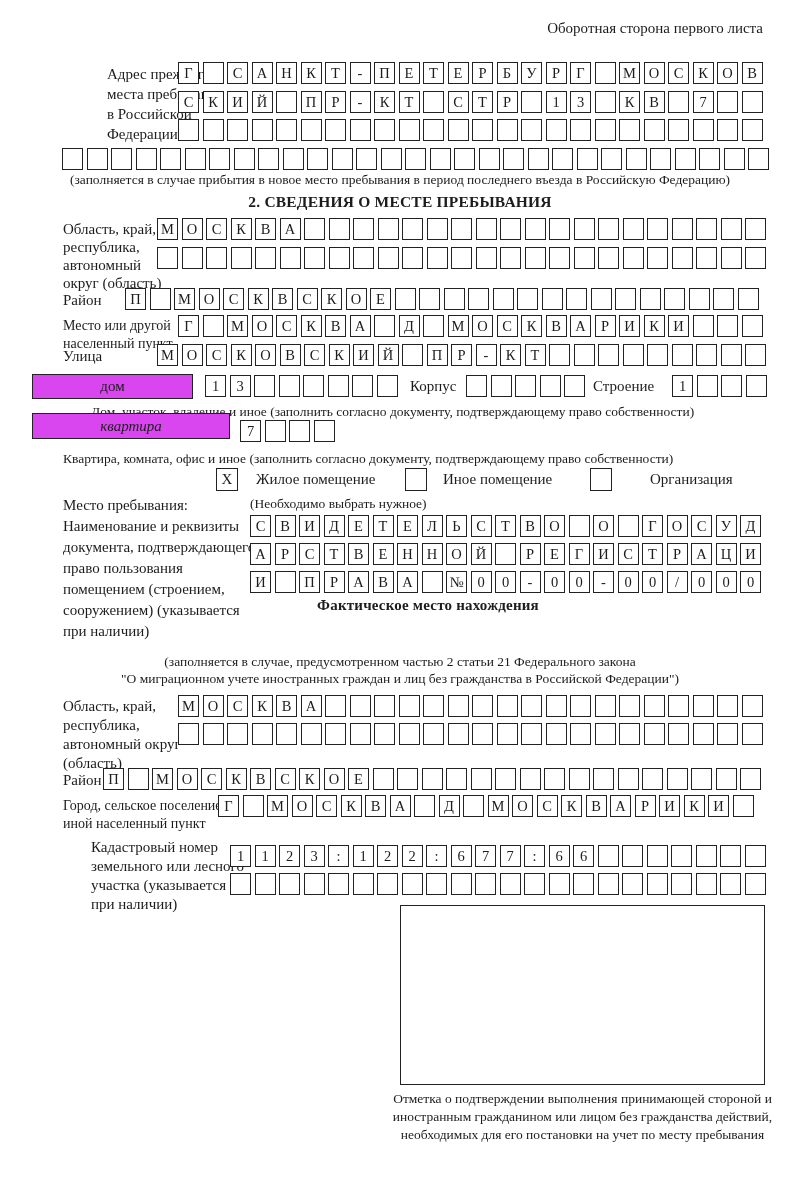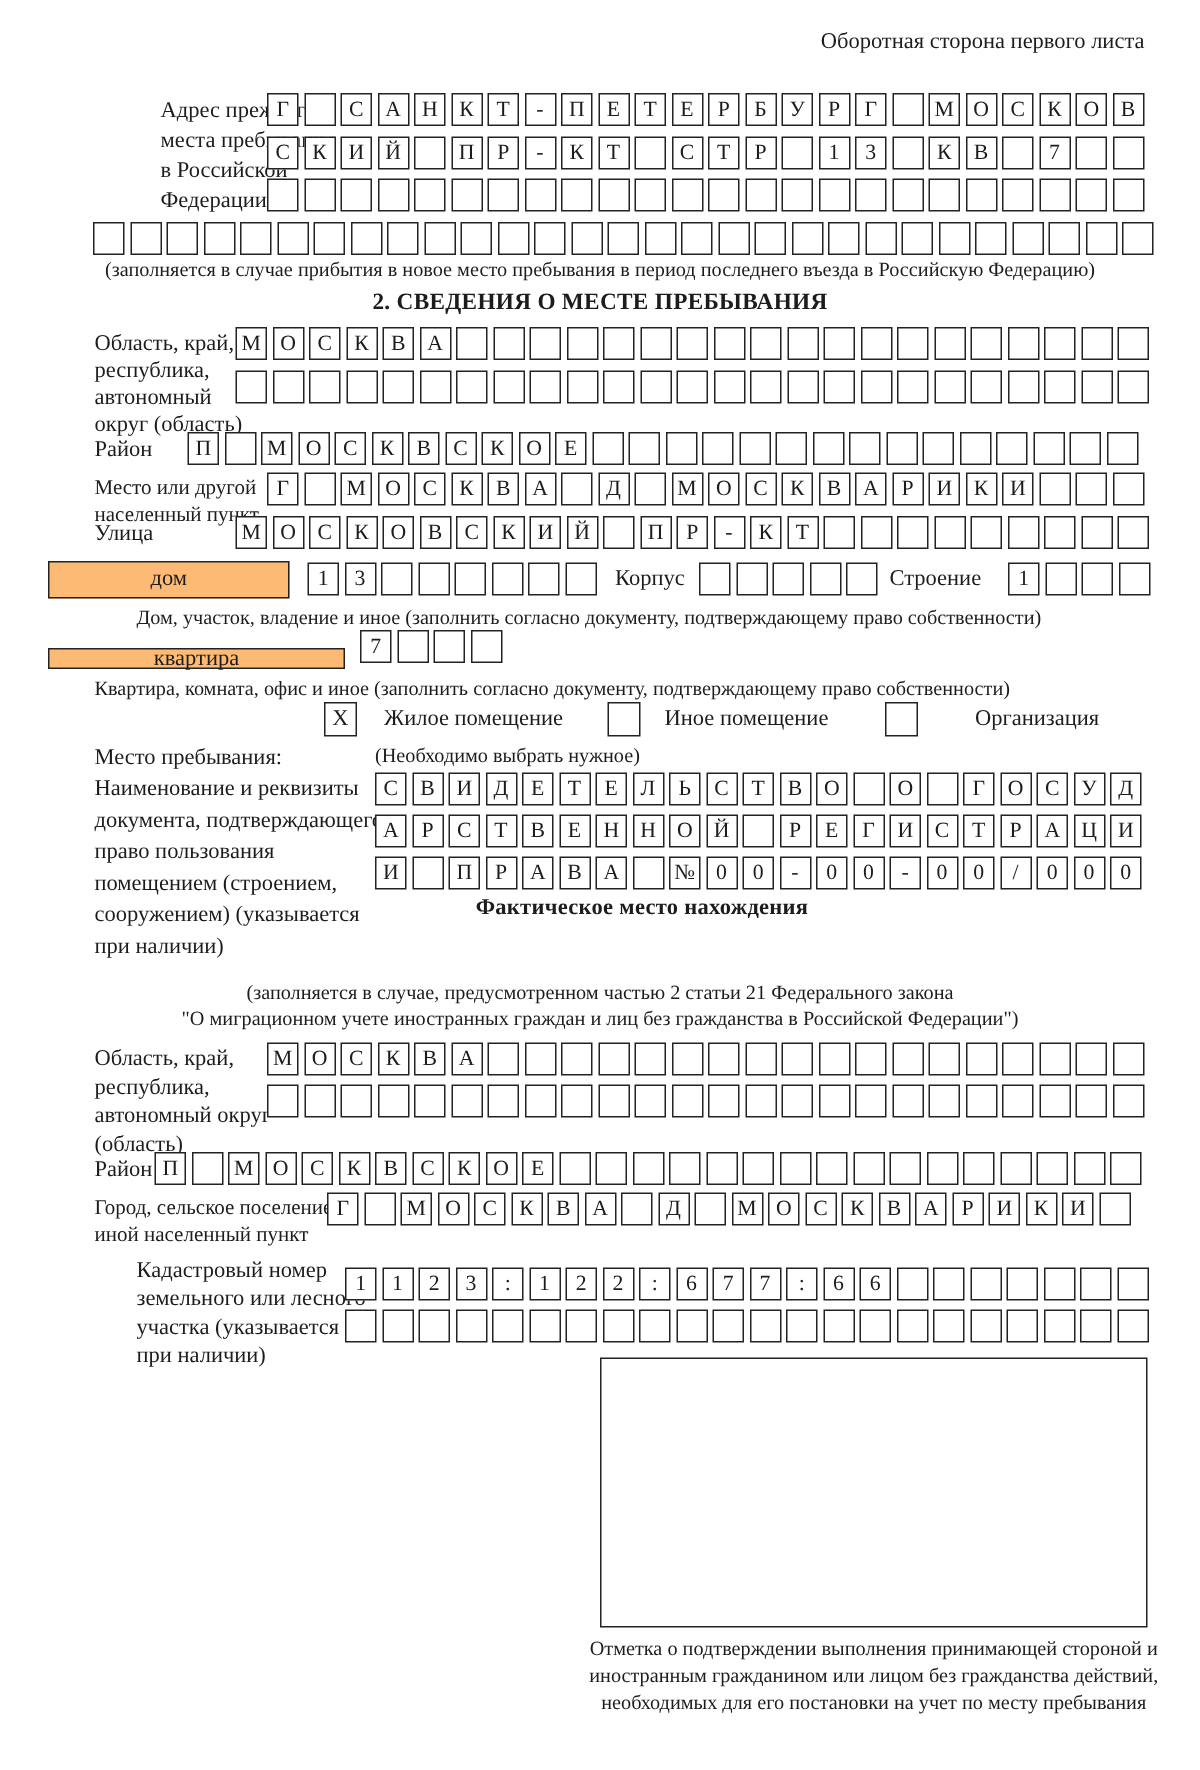--- a/index.html
+++ b/index.html
@@ -15,21 +15,21 @@
   .note-center{width:800px;left:0;text-align:center;font-size:13.5px;}
   .title{width:800px;left:0;text-align:center;font-size:15.5px;font-weight:bold;letter-spacing:.2px;}
   .boxrow{display:flex;gap:3.5px;}
   .cell{
     width:21px;height:22px;box-sizing:border-box;border:1.5px solid #222;
     display:flex;align-items:center;justify-content:center;
     font-size:14.5px;line-height:1;background:#fff;flex:0 0 auto;
   }
   .bigfield{
     box-sizing:border-box;border:1.5px solid #222;display:flex;
-    align-items:center;justify-content:center;font-size:15px;background:#fdba74;
+    align-items:center;justify-content:center;font-size:15px;background:#d946ef;
   }
   .inline-lbl{font-size:15px;}
   .checkbox{
     width:22px;height:23px;box-sizing:border-box;border:1.5px solid #222;
     display:flex;align-items:center;justify-content:center;font-size:15px;background:#fff;
   }
   .markbox{box-sizing:border-box;border:1.5px solid #222;background:#fff;}
 </style>
 </head>
 <body>
@@ -321,21 +321,21 @@
   </div>
 <div class="abs inline-lbl" style="left:593px;top:378px;">Строение</div>
 <div class="abs boxrow" style="left:672px;top:375px;">
     <span class="cell">1</span>
     <span class="cell"></span>
     <span class="cell"></span>
     <span class="cell"></span>
   </div>
 <div class="abs cap" style="left:63px;top:404px;margin-left:28px;">Дом, участок, владение и иное (заполнить согласно документу, подтверждающему право собственности)</div>
 
-<div class="abs bigfield" style="left:32px;top:432px;width:198px;height:14px;">квартира</div>
+<div class="abs bigfield" style="left:32px;top:413px;width:198px;height:26px;font-style:italic;">квартира</div>
 <div class="abs boxrow" style="left:240px;top:420px;">
     <span class="cell">7</span>
     <span class="cell"></span>
     <span class="cell"></span>
     <span class="cell"></span>
   </div>
 <div class="abs cap" style="left:63px;top:451px;">Квартира, комната, офис и иное (заполнить согласно документу, подтверждающему право собственности)</div>
 
 <div class="abs inline-lbl" style="left:63px;top:471px;margin-top:26px;">Место пребывания:</div>
 <div class="abs checkbox" style="left:216px;top:468px;">X</div>

